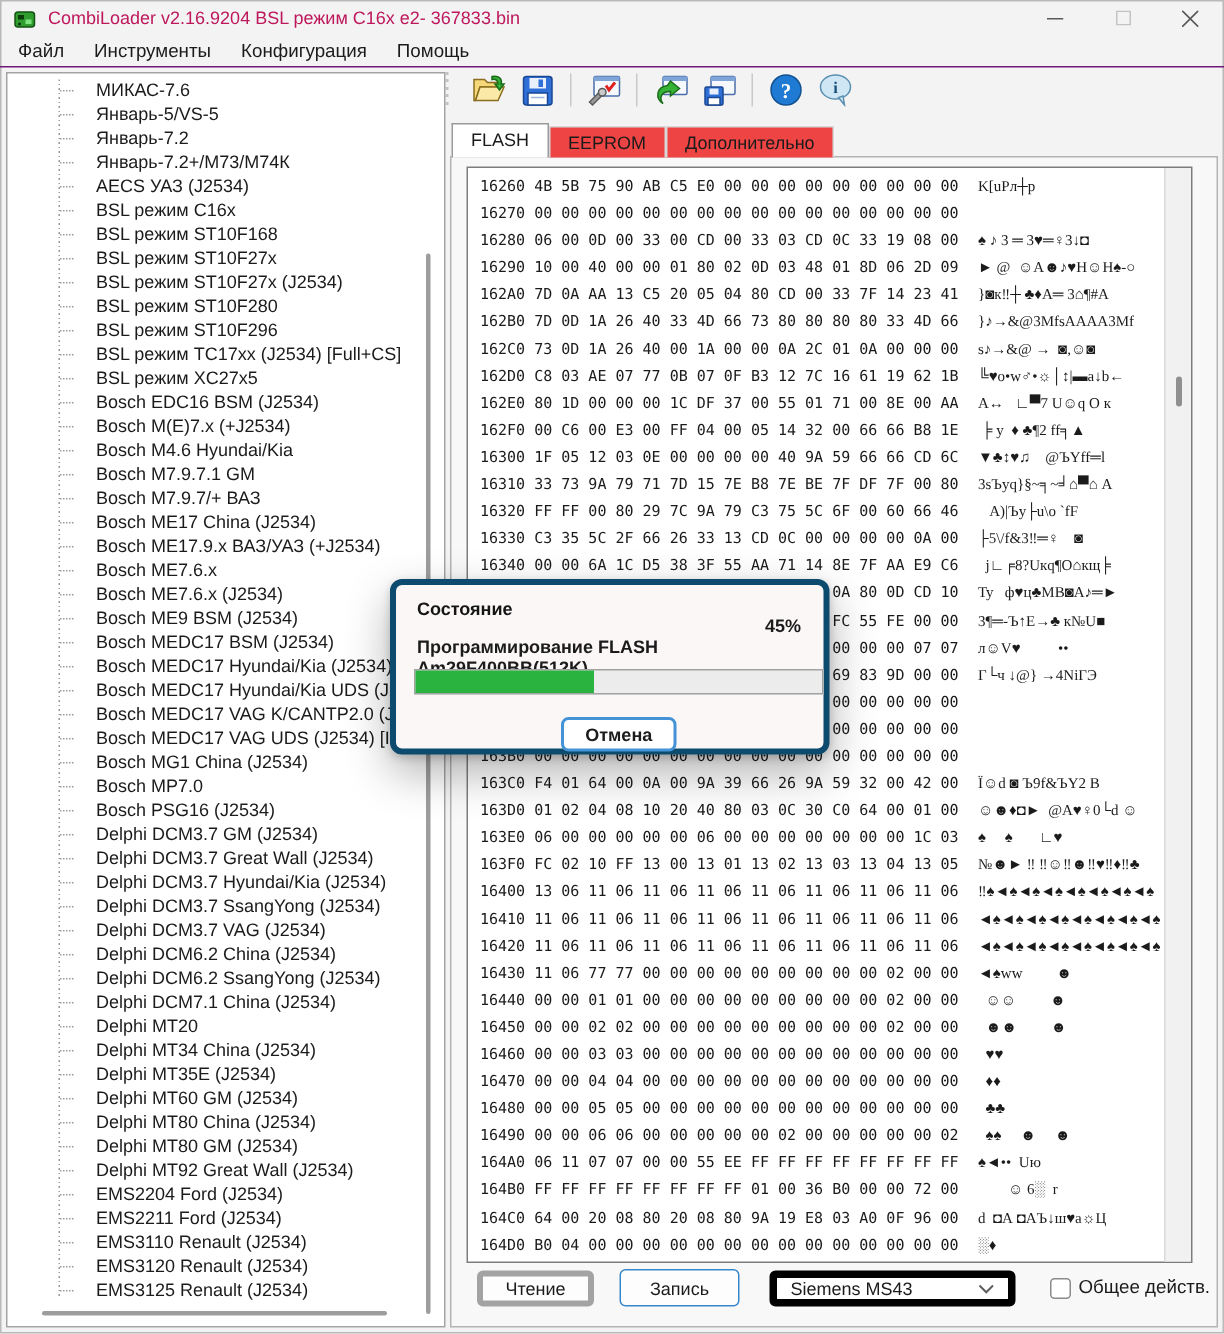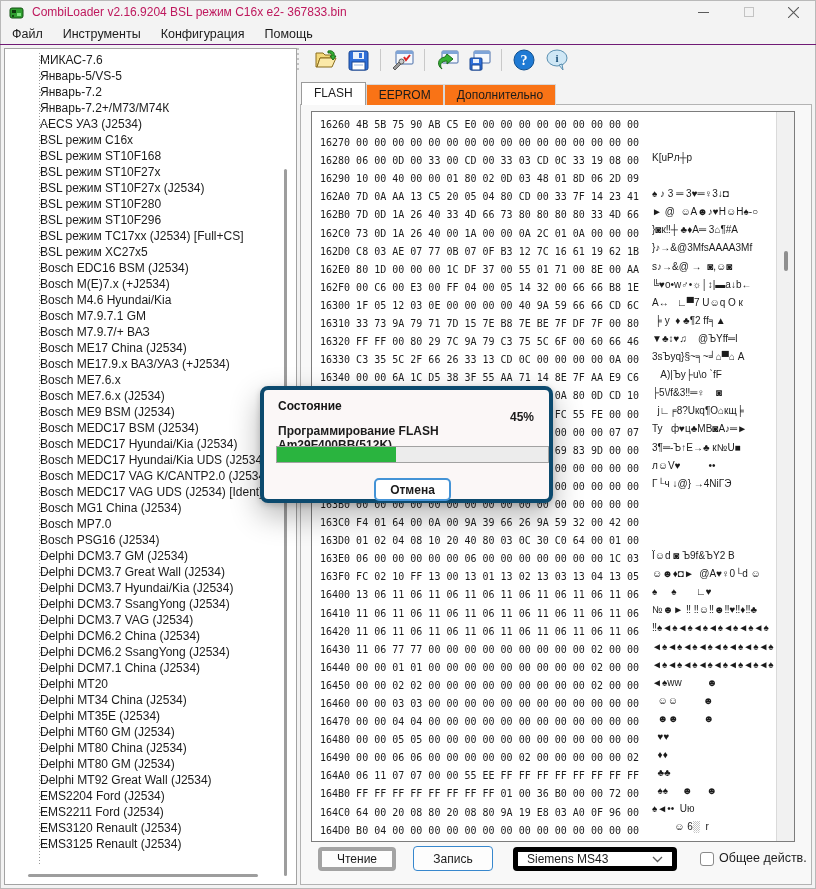--- a/index.html
+++ b/index.html
@@ -21,45 +21,45 @@
   
   .menubar { position:absolute; left:0; top:24px; width:100%; height:21px; display:flex; align-items:center; padding-left:2px; border-bottom:1px solid #701a75; }
   .menu-item { padding:2px 10px; font-size:12.5px; }
   
   .tree-panel { position:absolute; left:4px; top:48px; width:293px; height:837px; background:#fff; border:1px solid #a3a3a3; }
   .tree-view { position:absolute; left:1px; top:1px; right:16px; bottom:16px; overflow:hidden; padding-top:2px; }
   .tree-guide { position:absolute; left:34px; top:4px; width:1px; height:812px;
      background-image: repeating-linear-gradient(to bottom,#9a9a9a 0 1px, transparent 1px 3px); }
   .titem { position:relative; height:16px; display:flex; align-items:center; padding-left:34px; font-size:12px; white-space:nowrap; }
   .titem .stub { position:absolute; left:34px; top:8px; width:9px; border-top:1px dotted #9a9a9a; }
-  .titem .tlabel { margin-left:0; }
+  .titem .tlabel { margin-left:24px; }
   .tree-vscroll-thumb { position:absolute; right:9px; top:120px; width:3px; height:707px; background:#9d9d9d; border-radius:2px; }
   .tree-hscroll-thumb { position:absolute; left:23px; bottom:7px; width:230px; height:3px; background:#9d9d9d; border-radius:2px; }
   
   .toolbar { position:absolute; left:296px; top:45px; width:516px; height:30px; display:flex; align-items:center; }
   .grip { width:5px; height:24px; margin-right:8px;
      background-image: repeating-linear-gradient(to bottom,#c2c2c2 0 2px, transparent 2px 5px);
      background-size:2px 100%; background-repeat:no-repeat; background-position:1px 0; }
   .tool-btn { width:29px; height:26px; display:flex; align-items:center; justify-content:center; margin:0 2px; }
   .tool-sep { width:1px; height:22px; background:#c9c9c9; margin:0 5px; }
   
   .tabstrip { position:absolute; left:301px; top:83px; height:22px; display:flex; align-items:flex-end; z-index:3; }
-  .tab { font-size:12px; padding:3px 12px 4px 12px; border:1px solid #d8d8d8; border-bottom:none; background:#f97316; height:21px; }
+  .tab { font-size:12px; padding:3px 12px 4px 12px; border:1px solid #d8d8d8; border-bottom:none; background:#ef4444; height:21px; }
   .tab.active { background:#fff; border:1px solid #9a9a9a; border-bottom:none; height:23px; position:relative; z-index:4; }
   
   .tabpage { position:absolute; left:300px; top:104px; width:512px; height:781px; background:#f8f8f8; border:1px solid #b3b3b3; }
   
   .hexbox { position:absolute; left:10px; top:6px; width:484px; height:731px; background:#fff; border:1px solid #7c7c7c; }
   .hexlines { position:absolute; left:8px; top:4px; right:19px; bottom:2px; overflow:hidden;
      font-family:"DejaVu Sans Mono", monospace; font-size:10px; line-height:18.1px; }
   .hexrow { position:relative; height:18.1px; white-space:pre; }
   .hexrow .addr { letter-spacing:0; }
   .hexrow .bytes { margin-left:6px; }
   .hexrow .ascii { position:absolute; left:332px; top:0; white-space:pre;
-     font-family:Liberation Sans, sans-serif;margin-top:33px; }
+     font-family:Liberation Serif, serif; }
   .hex-vscroll { position:absolute; right:0; top:0; width:18px; height:100%; background:#f1f1f1; border-left:1px solid #dadada; }
   .hex-vscroll .thumb { position:absolute; left:7px; width:4px; top:139px; height:20px; background:#8f8f8f; border-radius:2px; }
   
   .btn { position:absolute; display:flex; align-items:center; justify-content:center; font-size:12px; background:#fdfdfd; border:4px solid #a3a3a3; border-radius:4px; }
   .btn-read  { left:17px;  top:742px; width:78px; height:24px; }
   .btn-write { left:112px; top:741px; width:80px; height:25px; border:1px solid #3787cd; }
   .device-select { position:absolute; left:212px; top:742px; width:164px; height:24px; background:#fff; border:5px solid #000000; border-radius:4px;
      display:flex; align-items:center; justify-content:space-between; padding:0 9px; font-size:12px; }
   .checkbox { position:absolute; left:399px; top:747px; width:14px; height:14px; background:#fff; border:1px solid #8a8a8a; border-radius:3px; }
   .checkbox-label { position:absolute; left:418px; top:746px; font-size:12.5px; }
@@ -304,20 +304,24 @@
         <span class="stub"></span>
         <span class="tlabel">Delphi MT92 Great Wall (J2534)</span>
       </div>
       <div class="titem">
         <span class="stub"></span>
         <span class="tlabel">EMS2204 Ford (J2534)</span>
       </div>
       <div class="titem">
         <span class="stub"></span>
         <span class="tlabel">EMS2211 Ford (J2534)</span>
+      </div>
+      <div class="titem">
+        <span class="stub"></span>
+        <span class="tlabel">EMS3110 Renault (J2534)</span>
       </div>
       <div class="titem">
         <span class="stub"></span>
         <span class="tlabel">EMS3120 Renault (J2534)</span>
       </div>
       <div class="titem">
         <span class="stub"></span>
         <span class="tlabel">EMS3125 Renault (J2534)</span>
       </div>
     </div>

